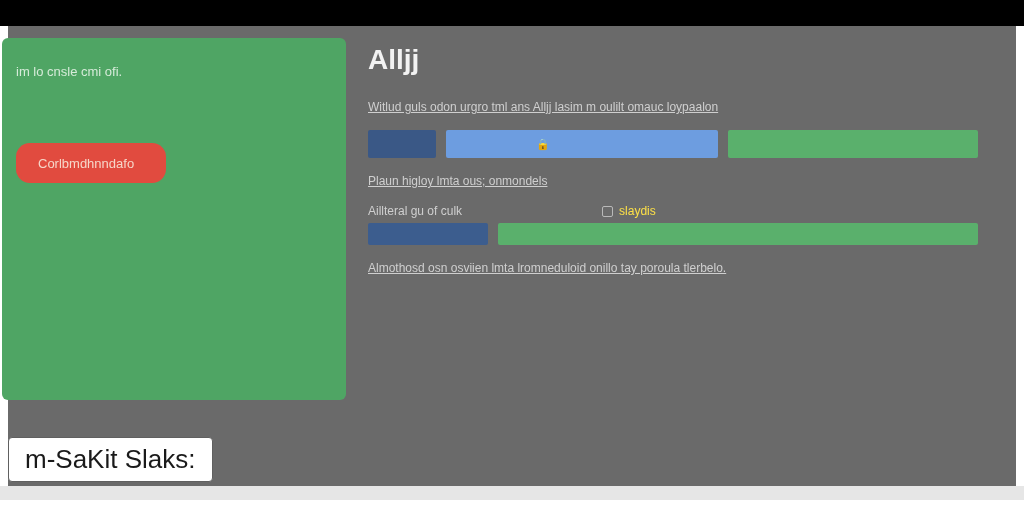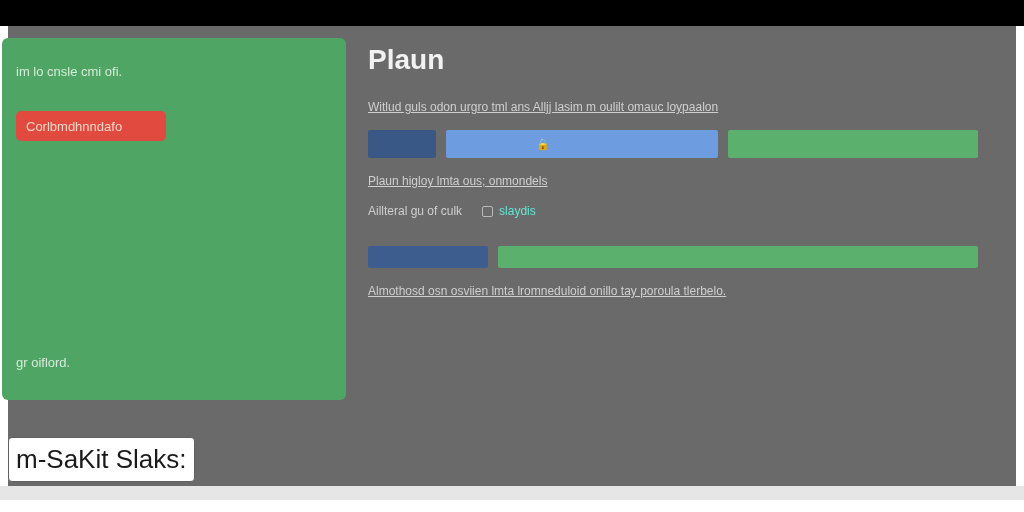--- a/index.html
+++ b/index.html
@@ -19,32 +19,32 @@
     }
     .green-panel {
       position: absolute;
       left: -6px; top: 12px;
       width: 344px; height: 362px;
       background: #4fa564;
       border-radius: 6px;
       padding: 22px 22px 22px 14px;
       color: #d6ebd9;
       font-size: 13px;
-      display: flex; flex-direction: column;
+      display: flex; flex-direction: column; gap: 32px;
     }
     .gp-line1 { margin-top: 4px; margin-bottom: 32px; }
     .gp-line2 { margin-bottom: 42px; }
     .gp-button {
-      width: 150px; height: 30px;
+      width: 150px; height: 40px;
       background: #e14b3f;
       color: #f6d6c8;
       font-size: 13px;
       display: flex; align-items: center;
-      padding-left: 10px;
-      border-radius: 5px;
+      padding-left: 22px;
+      border-radius: 14px;
       margin-bottom: auto;
       cursor: pointer;
     }
     .gp-line3 { margin-bottom: 8px; }
     .right-area {
       position: absolute;
       left: 360px; top: 18px;
       width: 630px;
       color: #e0e0e0;
     }
@@ -66,62 +66,61 @@
     .bar-blue-light {
       width: 272px; height: 28px; background: #6d9de0; border-radius: 2px;
       display: flex; align-items: center; padding-left: 90px;
     }
     .bar-blue-light .dot { font-size: 11px; color: #dfe9b2; }
     .bar-green {
       height: 28px; background: #5ab06c; border-radius: 2px;
     }
     .bar-green.w1 { width: 250px; }
     .label-row {
-      display: flex; font-size: 12px;
-      color: #cfcfcf; margin-bottom: 28px;
+      display: flex; gap: 120px; font-size: 12px;
+      color: #cfcfcf; margin-bottom: 5px;
     }
-    .label-row .sub { display: flex; align-items: center; gap: 6px; color: #5eead4; padding-left: 20px; }
+    .label-row .sub { display: flex; align-items: center; gap: 6px; color: #fde047; padding-left: 20px; }
     .small-icon {
       width: 11px; height: 11px; border: 1px solid #b9b9b9; border-radius: 2px;
       display: inline-block;
     }
     .barrow2 { display: flex; gap: 10px; margin-bottom: 16px; }
     .bar-blue-dark2 { width: 120px; height: 22px; background: #3c5d8e; border-radius: 2px; }
     .bar-green.w2 { width: 480px; height: 22px; }
     .bottom-label {
       position: absolute;
       left: 0; bottom: 4px;
       background: #fff;
       border: 1px solid #606060;
       border-radius: 4px;
-      padding: 6px 7px;
+      padding: 6px 16px;
       font-size: 26px;
       color: #1a1a1a;
     }
     .bottom-strip {
       height: 14px; background: #e6e6e6;
     }
   </style>
 </head>
 <body>
 
 <div class="titlebar"></div>
 
 <div class="workspace">
 
   <div class="green-panel">
     <div class="gp-line1">im lo cnsle cmi ofi.</div>
     <div class="gp-button">
       <span>Corlbmdhnndafo</span>
     </div>
-    <div class="gp-line3">gr oiflord.</div>
   </div>
 
   <div class="right-area">
-    <div class="app-title">Plaun</div>
+    <div class="app-title">Alljj</div>
     <div class="desc">Witlud guls odon urgro tml ans Alljj lasim m oulilt omauc loypaalon</div>
 
     <div class="barrow">
       <div class="bar-blue-dark"></div>
       <div class="bar-blue-light">
         <span class="dot">🔒</span>
       </div>
       <div class="bar-green w1"></div>
     </div>
 

